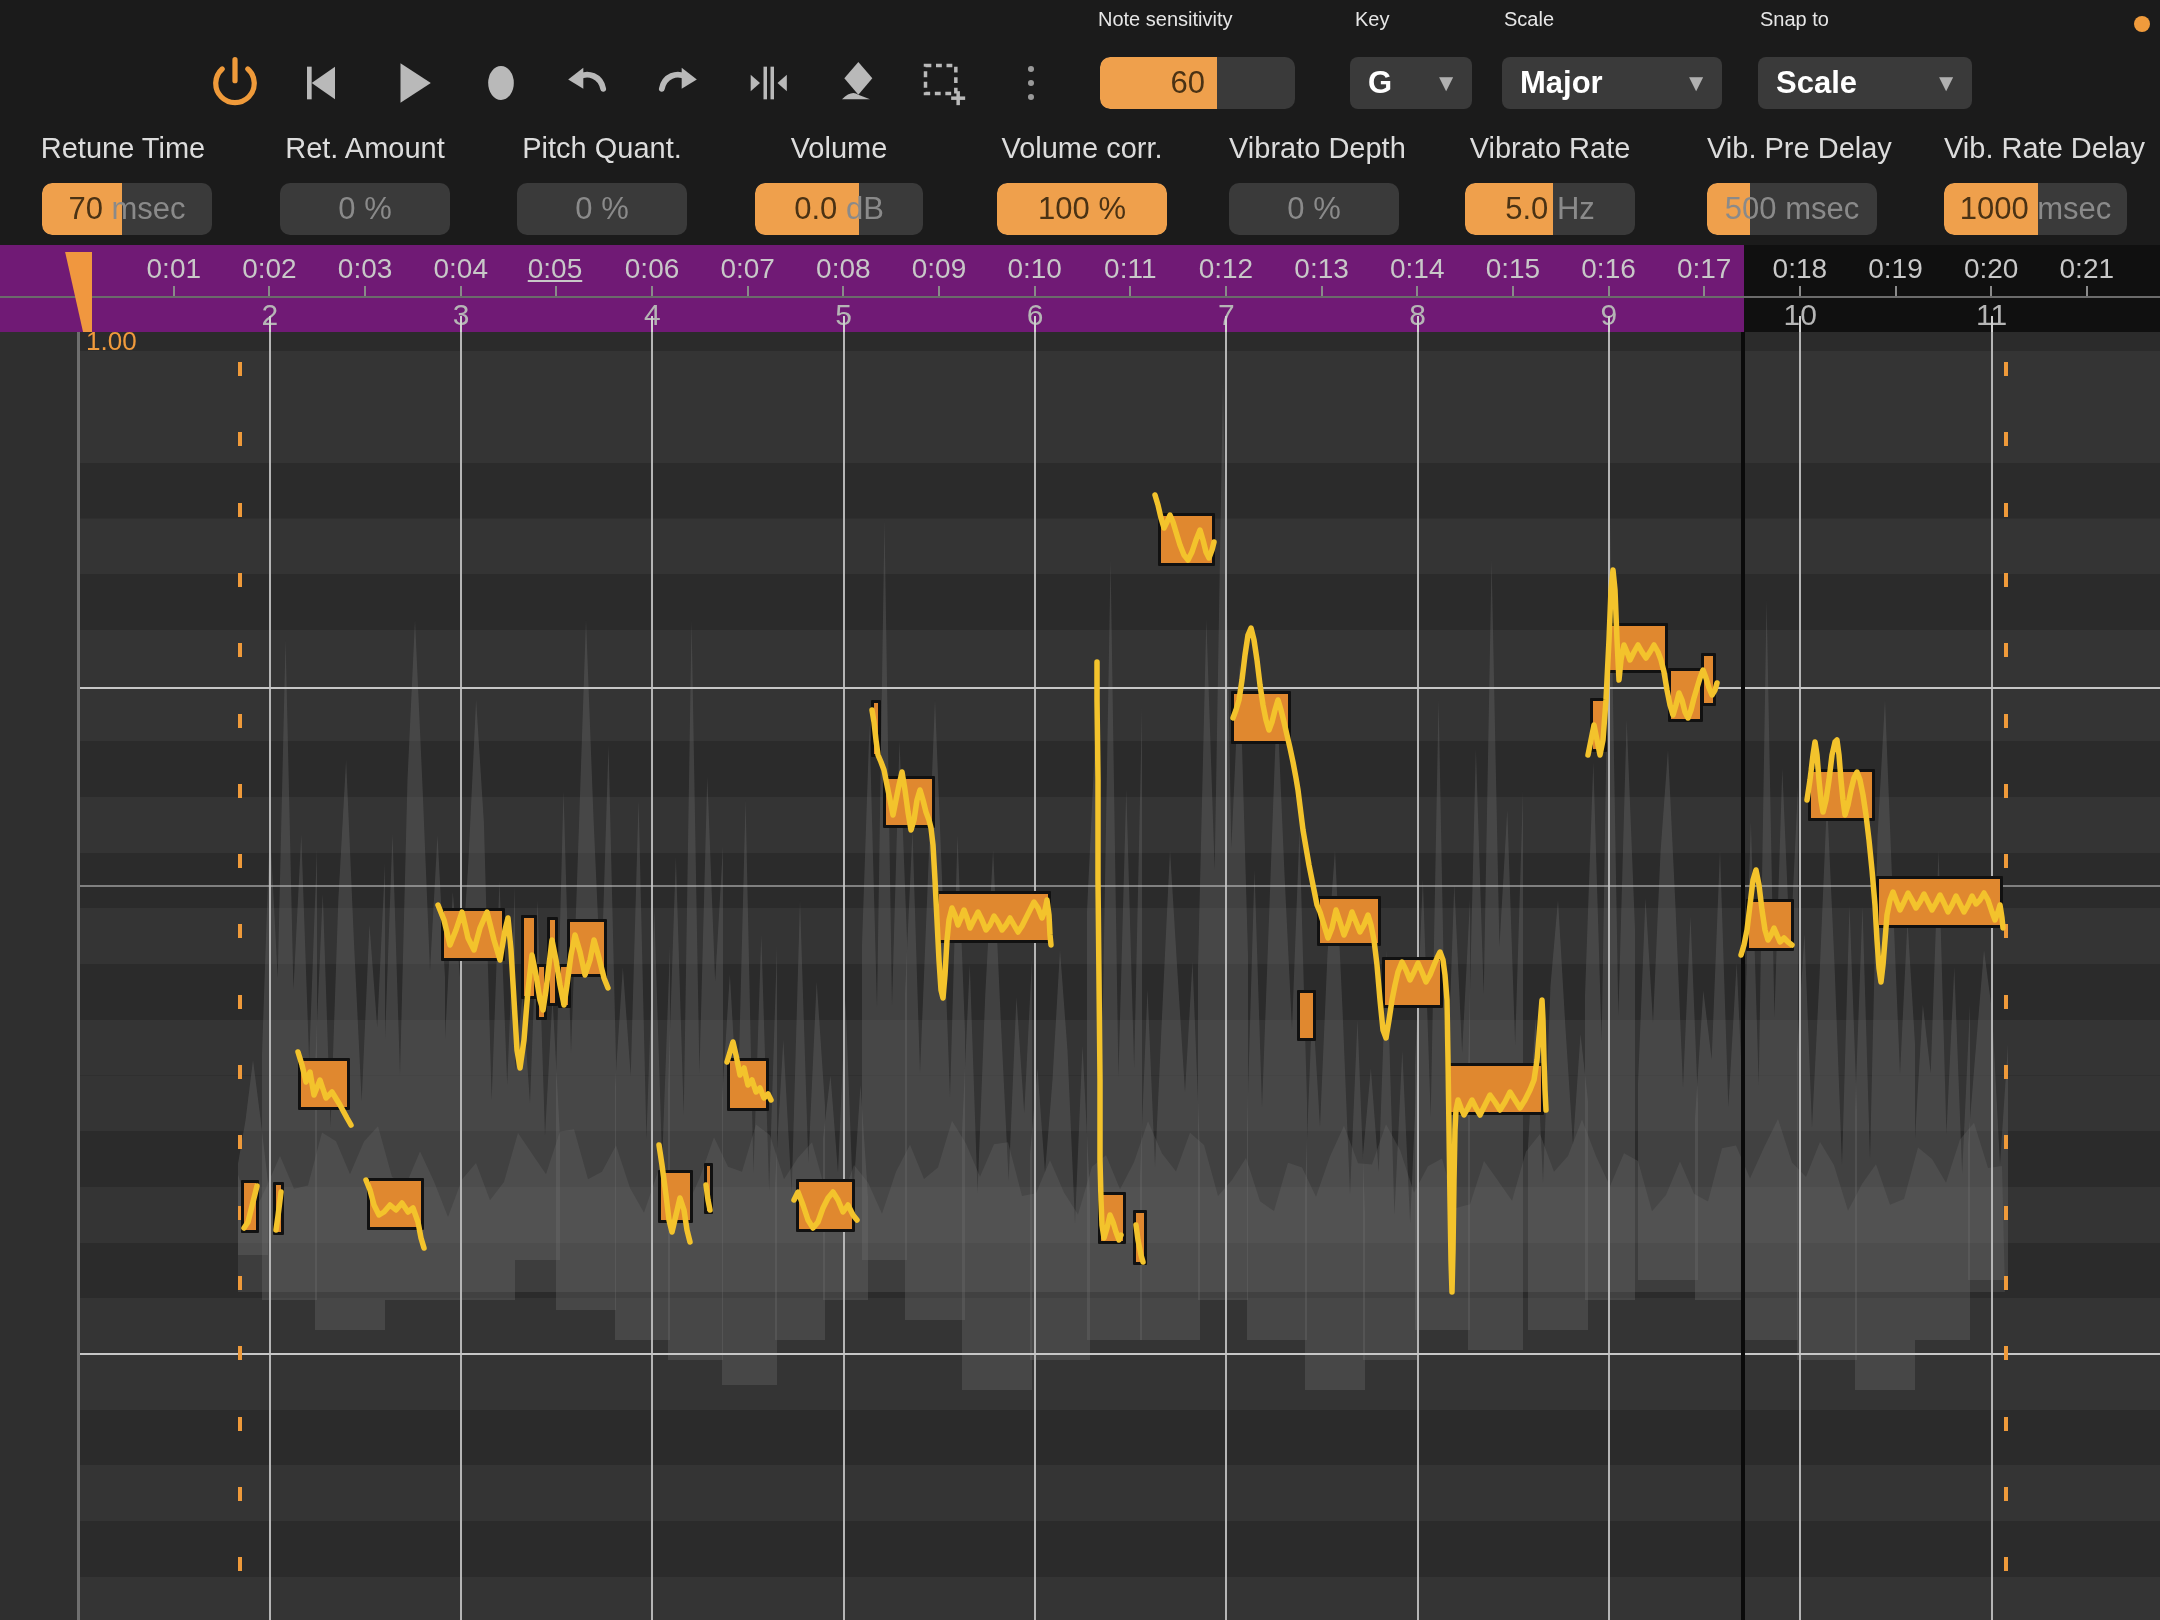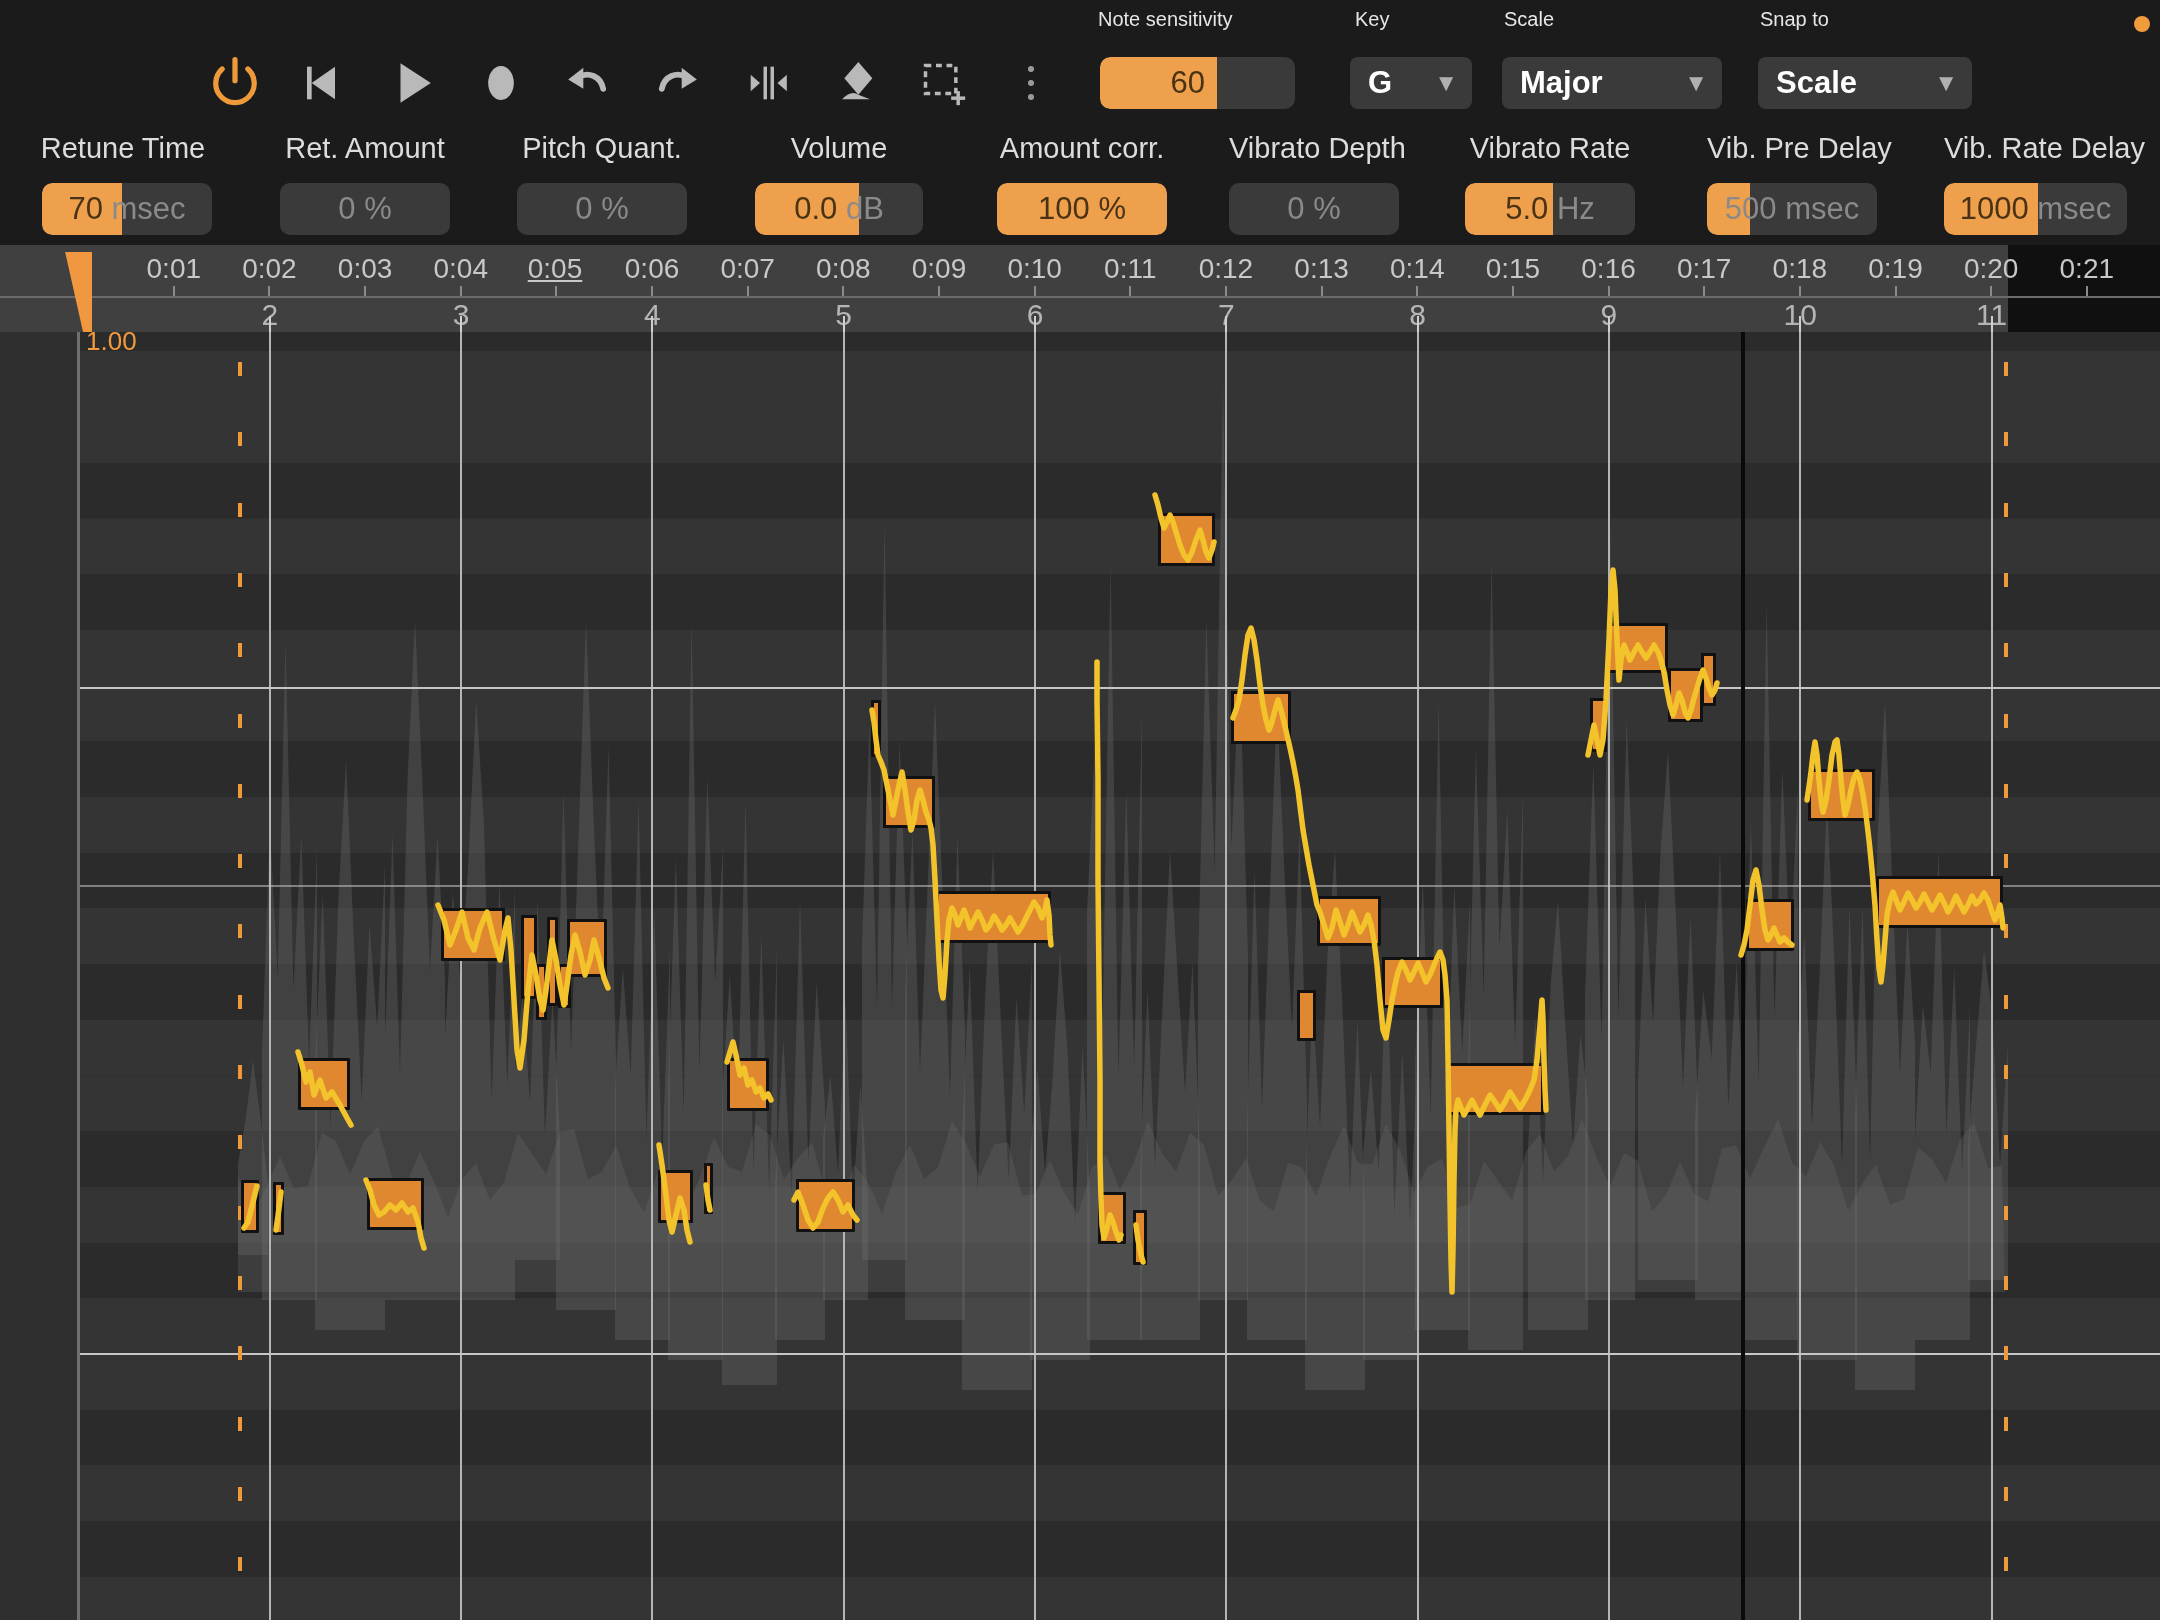--- a/index.html
+++ b/index.html
@@ -15,21 +15,21 @@
   .slider .val{position:absolute;top:0;height:52px;line-height:52px;font-size:31px;color:#4a3214;}
   .dropdown{position:absolute;top:57px;height:52px;background:#3a3a3a;border-radius:8px;color:#fff;}
   .dropdown .dd-text{position:absolute;left:18px;top:0;line-height:52px;font-size:31px;font-weight:bold;color:#fff;}
   .dropdown .dd-chev{position:absolute;right:14px;top:0;line-height:52px;font-size:24px;color:#b0b0b0;}
   .param-label{position:absolute;top:132px;height:36px;font-size:29px;color:#dcdcdc;text-align:center;white-space:nowrap;}
   .pfield{position:absolute;top:183px;height:52px;background:#3a3a3a;border-radius:10px;overflow:hidden;}
   .pfield .fill{position:absolute;left:0;top:0;bottom:0;background:#efa04c;border-radius:10px 0 0 10px;}
   .pfield .txt{position:absolute;left:0;right:0;top:0;line-height:52px;font-size:31px;text-align:center;white-space:nowrap;}
   .dot{position:absolute;width:16px;height:16px;border-radius:50%;background:#f09b3c;}
   
-  #ruler{position:absolute;left:0;top:245px;width:2008px;height:87px;background:#404040;}
+  #ruler{position:absolute;left:0;top:245px;width:1744px;height:87px;background:#701a75;}
   .time-lab{position:absolute;top:8px;font-size:28px;color:#c8c8c8;transform:translateX(-50%);}
   .time-tick{position:absolute;top:41px;width:2px;height:10px;background:#8a8a8a;}
   .bar-lab{position:absolute;top:53px;font-size:30px;color:#b5b5b5;transform:translateX(-50%);}
   .bar-tick{position:absolute;top:71px;width:2px;height:16px;background:#d0d0d0;}
   #ruler-sep{position:absolute;top:51px;left:0;width:2160px;height:2px;background:#6b6b6b;}
   #playhead{position:absolute;left:64px;top:252px;width:28px;height:80px;background:#f0973f;
             clip-path:polygon(4% 0,100% 0,100% 100%,68% 100%);}
   
   #editor{position:absolute;left:0;top:332px;width:2160px;height:1288px;overflow:hidden;background:#2f2f2f;}
   .stripe{position:absolute;left:80px;right:0;}
@@ -142,21 +142,21 @@
         </div>
         <div class="param-label" style="left: 517px; width: 170px;">Pitch Quant.</div>
         <div class="pfield" style="left: 517px; width: 170px;">
           <div class="txt"><span style="color: rgb(138, 138, 138);">0</span><span style="color: rgb(138, 138, 138);"> %</span></div>
         </div>
         <div class="param-label" style="left: 755px; width: 168px;">Volume</div>
         <div class="pfield" style="left: 755px; width: 168px;">
           <div class="fill" style="width: 104px;"></div>
           <div class="txt"><span style="color: rgb(74, 50, 20);">0.0</span><span style="color: rgb(138, 138, 138);"> dB</span></div>
         </div>
-        <div class="param-label" style="left: 997px; width: 170px;">Amount corr.</div>
+        <div class="param-label" style="left: 997px; width: 170px;">Volume corr.</div>
         <div class="pfield" style="left: 997px; width: 170px;">
           <div class="fill" style="width: 170px; border-radius: 10px;"></div>
           <div class="txt"><span style="color: rgb(74, 50, 20);">100</span><span style="color: rgb(74, 50, 20);"> %</span></div>
         </div>
         <div class="param-label" style="left: 1229px; width: 170px;">Vibrato Depth</div>
         <div class="pfield" style="left: 1229px; width: 170px;">
           <div class="txt"><span style="color: rgb(138, 138, 138);">0</span><span style="color: rgb(138, 138, 138);"> %</span></div>
         </div>
         <div class="param-label" style="left: 1465px; width: 170px;">Vibrato Rate</div>
         <div class="pfield" style="left: 1465px; width: 170px;">

